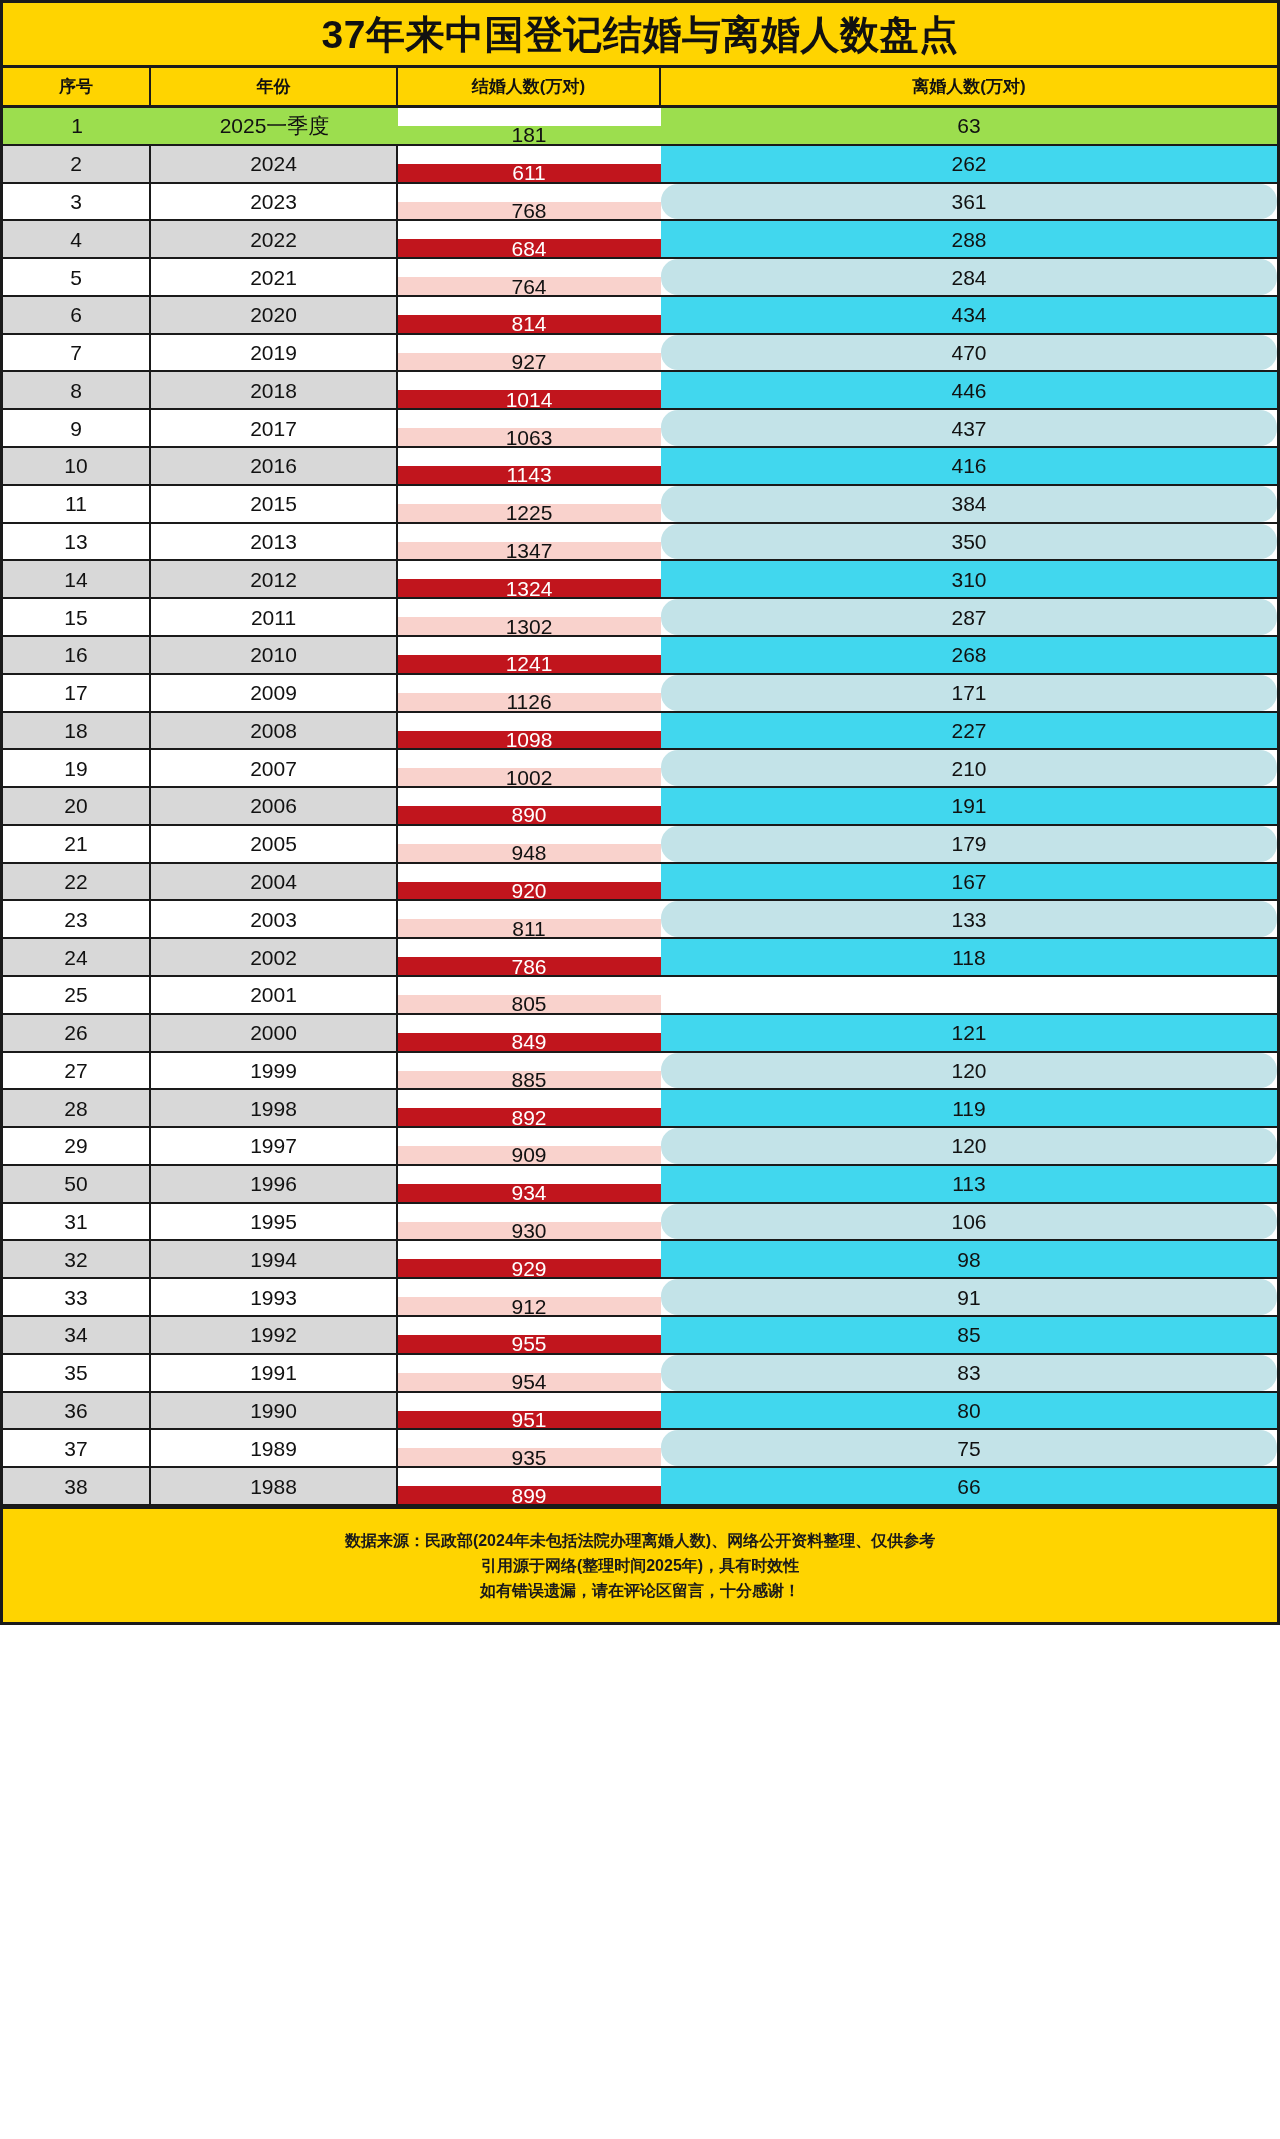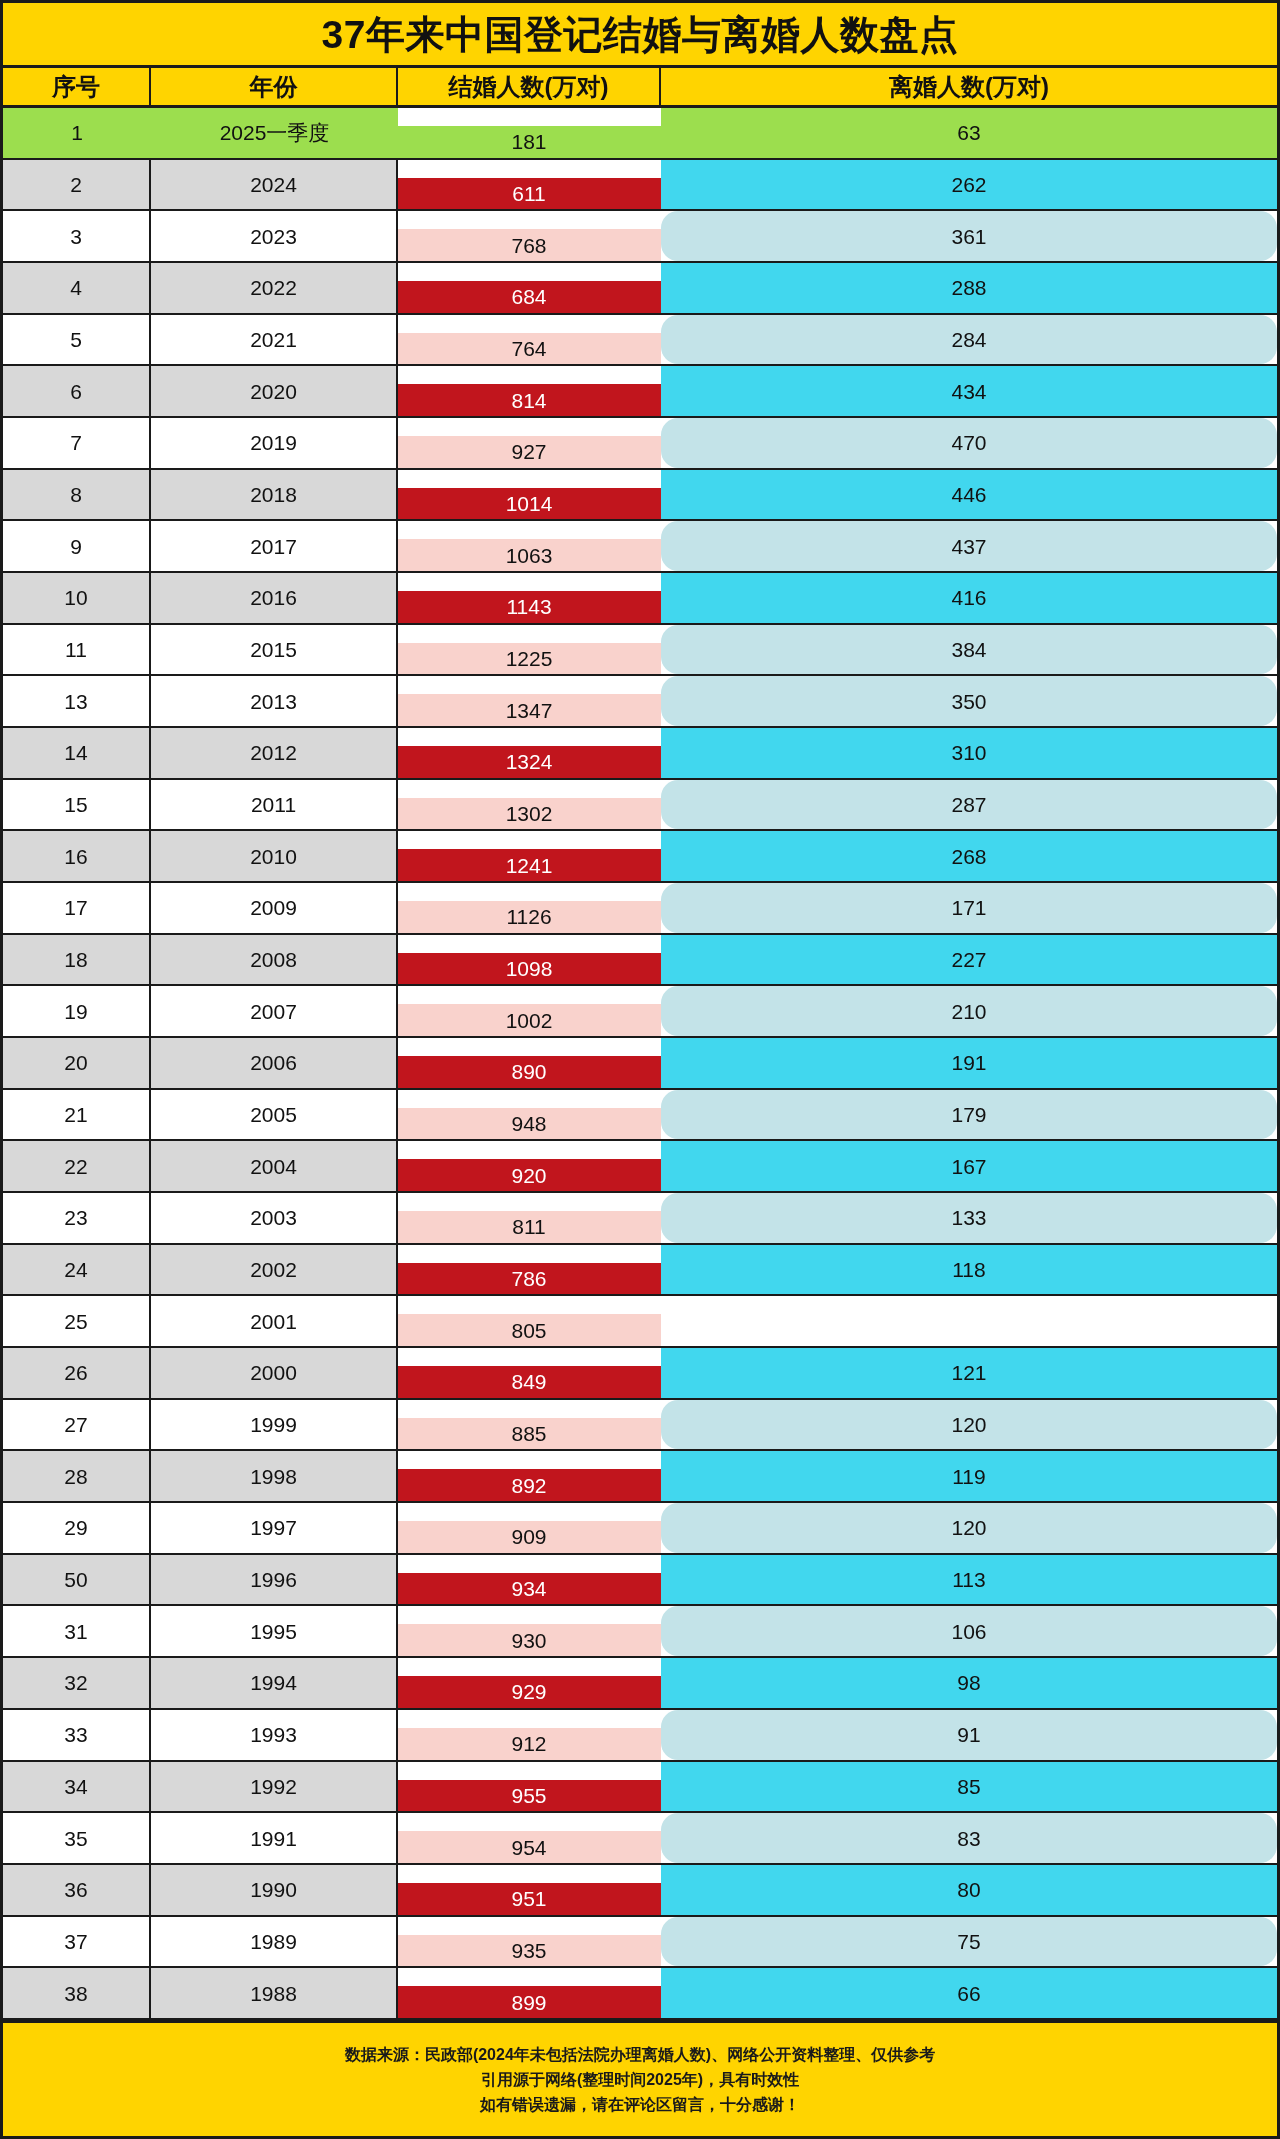--- a/index.html
+++ b/index.html
@@ -8,21 +8,21 @@
     background: #ffffff;
   }
   body {
     width: 1280px;
     height: 2139px;
     font-family: "Liberation Sans", "DejaVu Sans", sans-serif;
     overflow: hidden;
   }
   #page {
     width: 1280px;
-    height: 2139px;
+    height: 1625px;
     position: relative;
     box-sizing: border-box;
     background: #FFD400;
     border: 3px solid #1a1a1a;
     display: flex;
     flex-direction: column;
   }
   
   .title-bar {
     background: #FFD400;
@@ -46,21 +46,21 @@
     background: #FFD400;
     height: 37px;
     flex: 0 0 37px;
     display: flex;
     border-bottom: 3px solid #1a1a1a;
   }
   .head-cell {
     display: flex;
     align-items: center;
     justify-content: center;
-    font-size: 24px;
+    font-size: 17px;
     font-weight: bold;
     color: #111111;
     white-space: nowrap;
     box-sizing: border-box;
     border-right: 2px solid #1a1a1a;
   }
   .head-cell:last-child { border-right: none; }
 
   
   .c-idx  { width: 148px; flex: 0 0 148px; }

